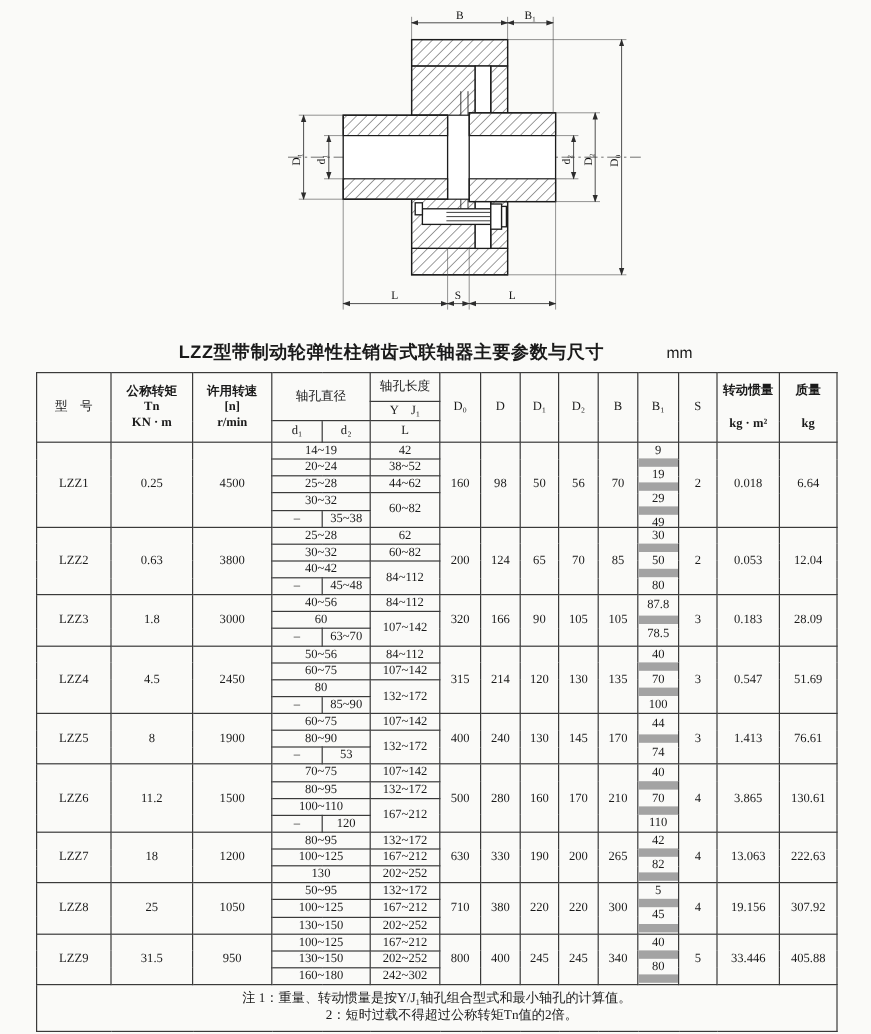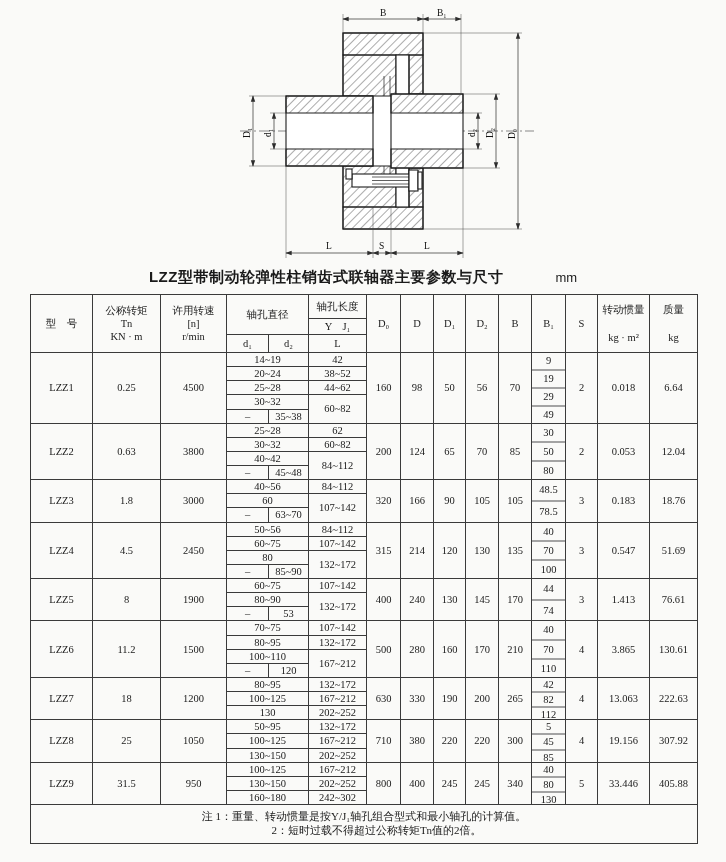--- a/index.html
+++ b/index.html
@@ -14,21 +14,21 @@
   .drawing-wrap{position:relative;height:268px;}
   .drawing-wrap svg{position:absolute;left:226px;top:6px;}
   .dim-line{stroke:#2d2d2d;stroke-width:0.7;fill:none;}
   .ext-line{stroke:#4a4a4a;stroke-width:0.5;fill:none;}
   .part{stroke:#1c1c1c;stroke-width:1.1;fill:#ffffff;}
   .hatched{stroke:#1c1c1c;stroke-width:1;}
   .thin{stroke:#1c1c1c;stroke-width:0.7;fill:none;}
   .axis{stroke:#3c3c3c;stroke-width:0.6;stroke-dasharray:11 3 2 3;}
   .dimtxt{font-family:"Liberation Serif","DejaVu Serif",serif;font-size:9.5px;fill:#111;}
   
-  .title-row{display:flex;align-items:baseline;justify-content:center;margin-top:0;}
+  .title-row{display:flex;align-items:baseline;justify-content:center;margin-top:16px;}
   .doc-title{font-family:"Liberation Sans","DejaVu Sans",sans-serif;font-weight:bold;font-size:15px;letter-spacing:0.5px;}
   .unit{font-family:"Liberation Sans","DejaVu Sans",sans-serif;font-size:13px;margin-left:52px;text-align:right;}
   
   table.spec{
     border-collapse:collapse;
     table-layout:fixed;
     margin:7px 0 0 30px;
     width:667px;
     border:1.5px solid #2c2c2c;
     font-size:10.5px;
@@ -40,25 +40,25 @@
     padding:0;
     font-weight:normal;
     line-height:1.25;
     overflow:hidden;
     white-space:nowrap;
   }
   thead tr.h1{height:24px;}
   thead tr.h2{height:16px;}
   thead tr.h3{height:18px;}
   tbody tr{height:14px;}
-  .hdr-lines span{display:block;}
+  .hdr-lines span{display:block;font-weight:bold;}
   td.b1td{position:relative;padding:0;}
   .b1stack{position:absolute;top:0;left:0;right:0;bottom:0;display:flex;flex-direction:column;}
   .b1box{flex:1;display:flex;align-items:center;justify-content:center;}
-  .b1box + .b1box{border-top:2px solid #a3a3a3;}
+  .b1box + .b1box{border-top:7px solid #a3a3a3;}
   tfoot td{height:38px;text-align:left;vertical-align:middle;padding:3px 6px;font-size:11px;border:1px solid #3a3a3a;}
   .note-line2{padding-left:25px;text-align:center;}
 </style>
 </head>
 <body>
 
 <div class="drawing-wrap">
   <svg width="320" height="258" viewBox="0 0 320 258">
     <defs>
       <pattern id="hatch" patternUnits="userSpaceOnUse" width="6" height="6" patternTransform="rotate(45)">
@@ -308,27 +308,27 @@
         <td rowspan="3">3000</td>
         <td colspan="2">40~56</td>
         <td rowspan="1">84~112</td>
         <td rowspan="3">320</td>
         <td rowspan="3">166</td>
         <td rowspan="3">90</td>
         <td rowspan="3">105</td>
         <td rowspan="3">105</td>
         <td rowspan="3" class="b1td">
           <div class="b1stack">
-            <div class="b1box">48.5</div>
+            <div class="b1box">87.8</div>
             <div class="b1box">78.5</div>
           </div>
         </td>
         <td rowspan="3">3</td>
         <td rowspan="3">0.183</td>
-        <td rowspan="3">18.76</td>
+        <td rowspan="3">28.09</td>
       </tr>
       <tr>
         <td colspan="2">60</td>
         <td rowspan="2">107~142</td>
       </tr>
       <tr>
         <td>–</td>
         <td>63~70</td>
       </tr>
       <tr>

